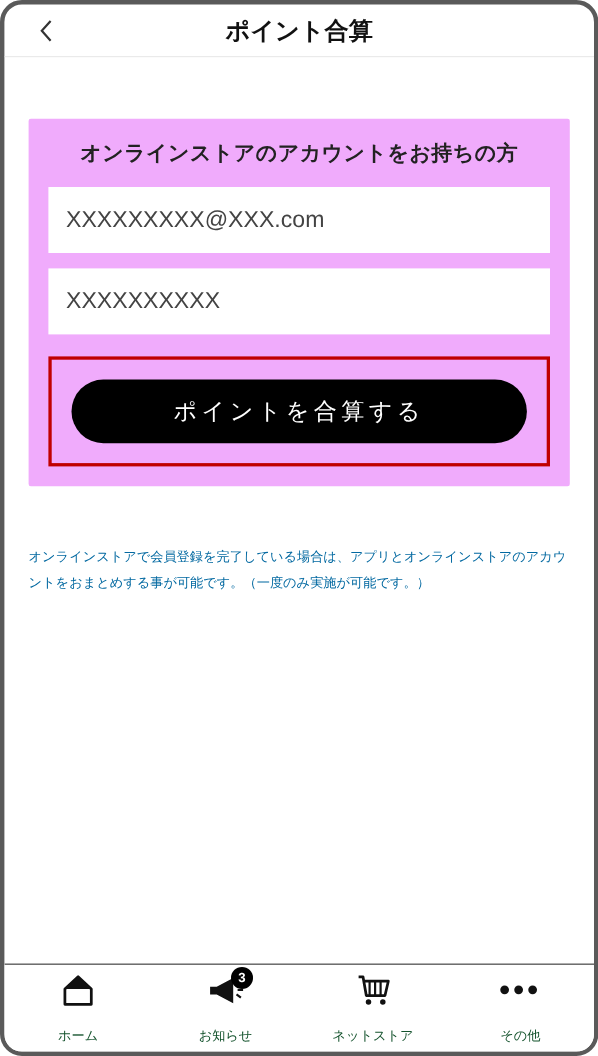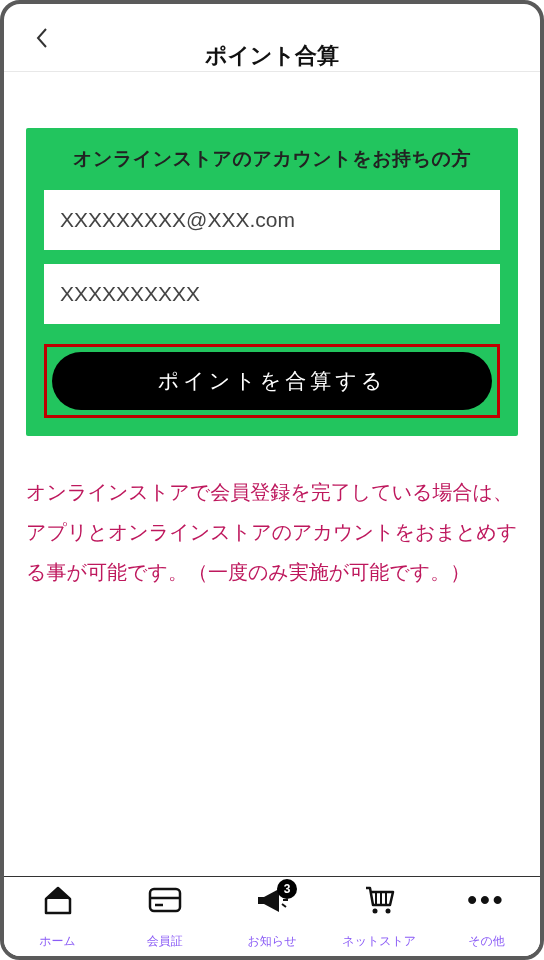--- a/index.html
+++ b/index.html
@@ -9,23 +9,23 @@
     background: #fff;
     border: 4px solid #5a5a5a;
     border-radius: 20px;
     display: flex;
     flex-direction: column;
     overflow: hidden;
   }
 
   
   .header {
-    height: 68px;
-    display: flex;
-    align-items: flex-end;
+    height: 48px;
+    display: flex;
+    align-items: center;
     border-bottom: 1px solid #e8e8e8;
     position: relative;
     padding: 0 16px;
   }
   .back-btn {
     position: absolute;
     left: 24px;
     top: 50%;
     transform: translateY(-50%);
     width: 28px;
@@ -44,21 +44,21 @@
   }
 
   
   .main {
     flex: 1;
     overflow-y: auto;
     padding: 0 22px;
   }
 
   .card {
-    background: #22c55e;
+    background: #f0abfc;
     margin-top: 56px;
     padding: 18px;
     border-radius: 2px;
   }
   .card-title {
     text-align: center;
     font-size: 19px;
     font-weight: 700;
     color: #222;
     margin-bottom: 18px;
@@ -73,42 +73,42 @@
     padding: 0 16px;
     font-size: 21px;
     color: #444;
     margin-bottom: 14px;
     font-family: inherit;
   }
   .text-input::placeholder { color: #555; }
 
   .highlight-box {
     border: 3px solid #c00000;
-    padding: 5px;
+    padding: 18px;
     margin-top: 6px;
   }
   .primary-btn {
     width: 100%;
     height: 58px;
     background: #000;
     color: #fff;
     border: none;
     border-radius: 30px;
     font-size: 21px;
     font-weight: 500;
     letter-spacing: 4px;
     cursor: pointer;
     font-family: inherit;
   }
 
   .desc {
-    margin-top: 36px;
-    font-size: 20px;
+    margin-top: 52px;
+    font-size: 12px;
     line-height: 2.0;
-    color: #be185d;
+    color: #0369a1;
   }
   .desc p { margin-bottom: 28px; }
 
   
   .nav {
     height: 80px;
     border-top: 1px solid #333;
     display: flex;
     justify-content: space-around;
     align-items: center;
@@ -127,21 +127,21 @@
   .nav-icon {
     width: 34px;
     height: 34px;
     display: flex;
     align-items: center;
     justify-content: center;
     position: relative;
   }
   .nav-label {
     font-size: 12px;
-    color: #8b5cf6;
+    color: #14532d;
     margin-top: 12px;
   }
   .badge {
     position: absolute;
     top: -4px;
     right: -8px;
     background: #000;
     color: #fff;
     font-size: 12px;
     font-weight: 700;
@@ -200,30 +200,20 @@
   <div class="nav-item">
     <div class="nav-icon">
       <svg width="32" height="32" viewBox="0 0 32 32">
         <path d="M4 15 L16 4 L28 15 L28 29 L4 29 Z" fill="none" stroke="#111" stroke-width="2.5" stroke-linejoin="round"></path>
         <path d="M4 15 L16 4 L28 15" fill="#111"></path>
       </svg>
     </div>
     <span class="nav-label">ホーム</span>
   </div>
 
-  <div class="nav-item">
-    <div class="nav-icon">
-      <svg width="34" height="28" viewBox="0 0 34 28">
-        <rect x="2" y="3" width="30" height="22" rx="4" fill="none" stroke="#111" stroke-width="2.5"></rect>
-        <line x1="2" y1="12" x2="32" y2="12" stroke="#111" stroke-width="2.5"></line>
-        <line x1="7" y1="19" x2="15" y2="19" stroke="#111" stroke-width="2.5"></line>
-      </svg>
-    </div>
-    <span class="nav-label">会員証</span>
-  </div>
 
   <div class="nav-item">
     <div class="nav-icon">
       <svg width="34" height="30" viewBox="0 0 34 30">
         <path d="M3 12 L3 19 L9 19 L24 27 L24 4 L9 12 Z" fill="#111"></path>
         <path d="M27 11 L31 8 M28 15 L33 15 M27 19 L31 22" stroke="#111" stroke-width="2" fill="none"></path>
       </svg>
       <span class="badge">3</span>
     </div>
     <span class="nav-label">お知らせ</span>

